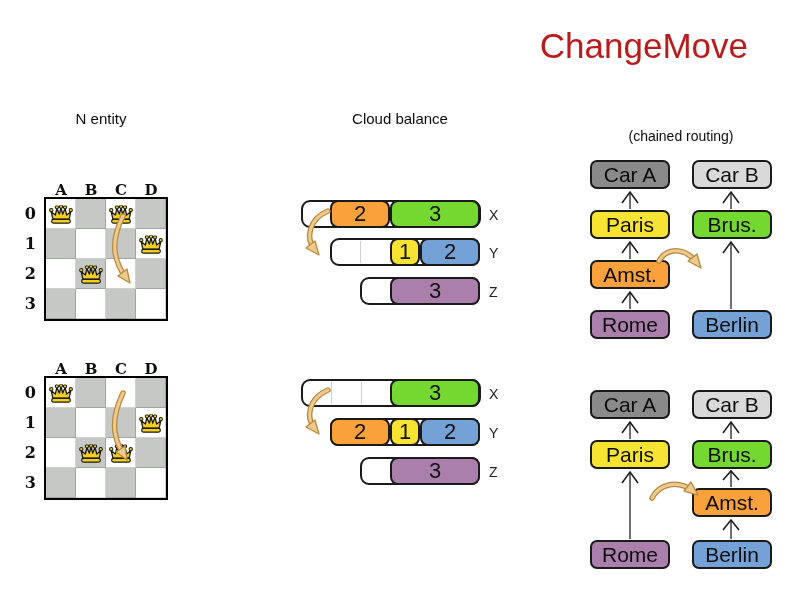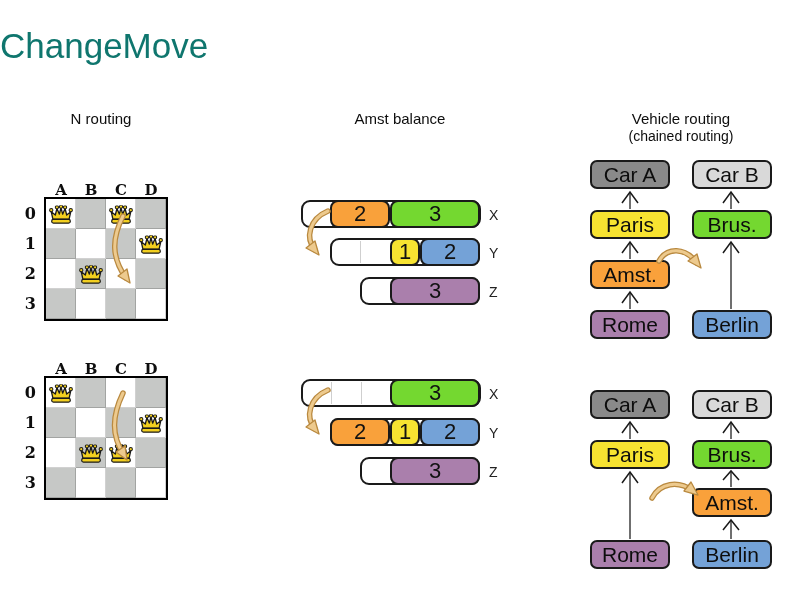--- a/index.html
+++ b/index.html
@@ -3,22 +3,22 @@
 <meta charset="utf-8">
 <style>
   html,body { margin:0; padding:0; background:#fff; }
   .canvas {
     position:relative; width:800px; height:600px; background:#ffffff;
     font-family:"Liberation Sans", sans-serif; color:#111; overflow:hidden;
   }
   .abs { position:absolute; }
 
   
-  .title { position:absolute; left:0; top:26px; width:748px; text-align:left;
-           font-size:35px; color:#0f766e; }
+  .title { position:absolute; left:0; top:26px; width:748px; text-align:right;
+           font-size:35px; color:#b91c1c; }
   .subtitle { position:absolute; left:0; top:68px; width:800px; text-align:center;
               font-size:13px; color:#1a1a1a; }
   .col-header { position:absolute; font-size:15px; text-align:center; color:#0d0d0d; }
   .col-subheader { font-size:14px; text-align:center; color:#0d0d0d; }
 
   
   .board { position:absolute; display:grid; grid-template-columns:repeat(4,30px);
            grid-template-rows:repeat(4,30px); border:2px solid #000; background:#fff; }
   .board i { display:flex; align-items:flex-end; justify-content:center;
              box-sizing:border-box; border-right:1px solid rgba(0,0,0,0.18);
@@ -67,23 +67,22 @@
         <circle cx="16" cy="1.8" r="2" fill="#f2cf1f" stroke="#1a1a1a" stroke-width="1.3"></circle>
         <circle cx="21" cy="2.6" r="2" fill="#f2cf1f" stroke="#1a1a1a" stroke-width="1.3"></circle>
         <circle cx="28" cy="6" r="2" fill="#f2cf1f" stroke="#1a1a1a" stroke-width="1.3"></circle>
         <rect x="4.5" y="17.5" width="23" height="4.5" rx="2.2" fill="#f2cf1f" stroke="#1a1a1a" stroke-width="1.5"></rect>
       </symbol>
     </defs>
   </svg>
 
   <div class="title">ChangeMove</div>
 
-  <div class="col-header" style="left:20px;top:110px;width:162px">N routing</div>
-  <div class="col-header" style="left:320px;top:110px;width:160px">Amst balance</div>
-  <div class="col-header" style="left:601px;top:110px;width:160px">Vehicle routing</div>
+  <div class="col-header" style="left:20px;top:110px;width:162px">N entity</div>
+  <div class="col-header" style="left:320px;top:110px;width:160px">Cloud balance</div>
   <div class="col-subheader abs" style="left:601px;top:128px;width:160px">(chained routing)</div>
 
   <span class="bl" style="left:46px;top:181px">A</span>
   <span class="bl" style="left:76px;top:181px">B</span>
   <span class="bl" style="left:106px;top:181px">C</span>
   <span class="bl" style="left:136px;top:181px">D</span>
   <span class="rl" style="left:14px;top:205px">0</span>
   <span class="rl" style="left:14px;top:235px">1</span>
   <span class="rl" style="left:14px;top:265px">2</span>
   <span class="rl" style="left:14px;top:295px">3</span>

